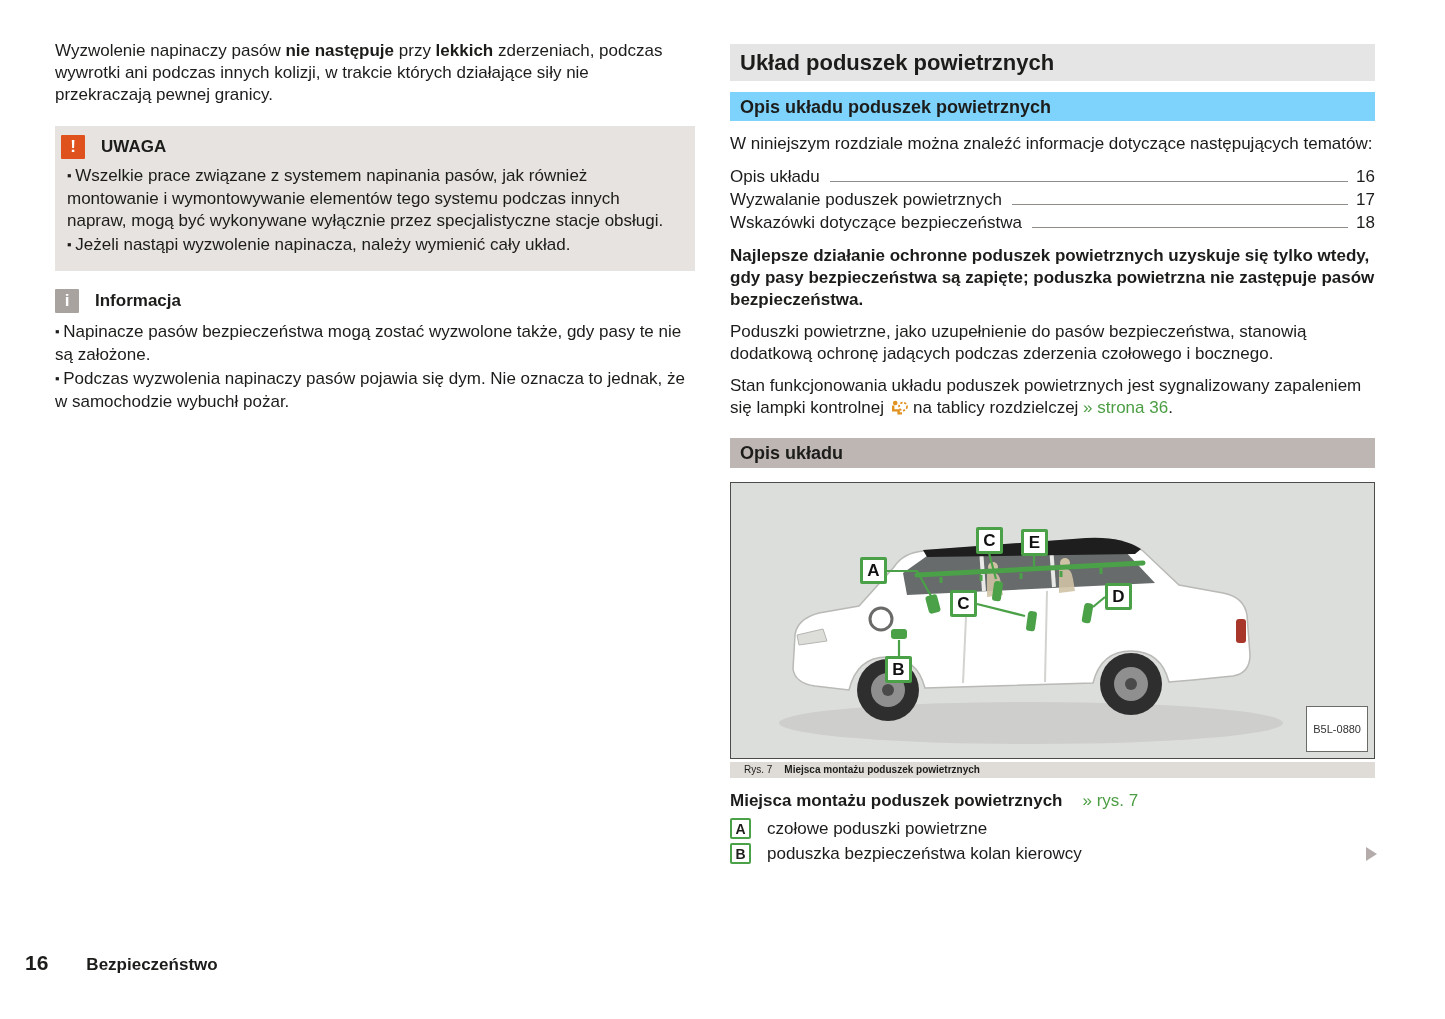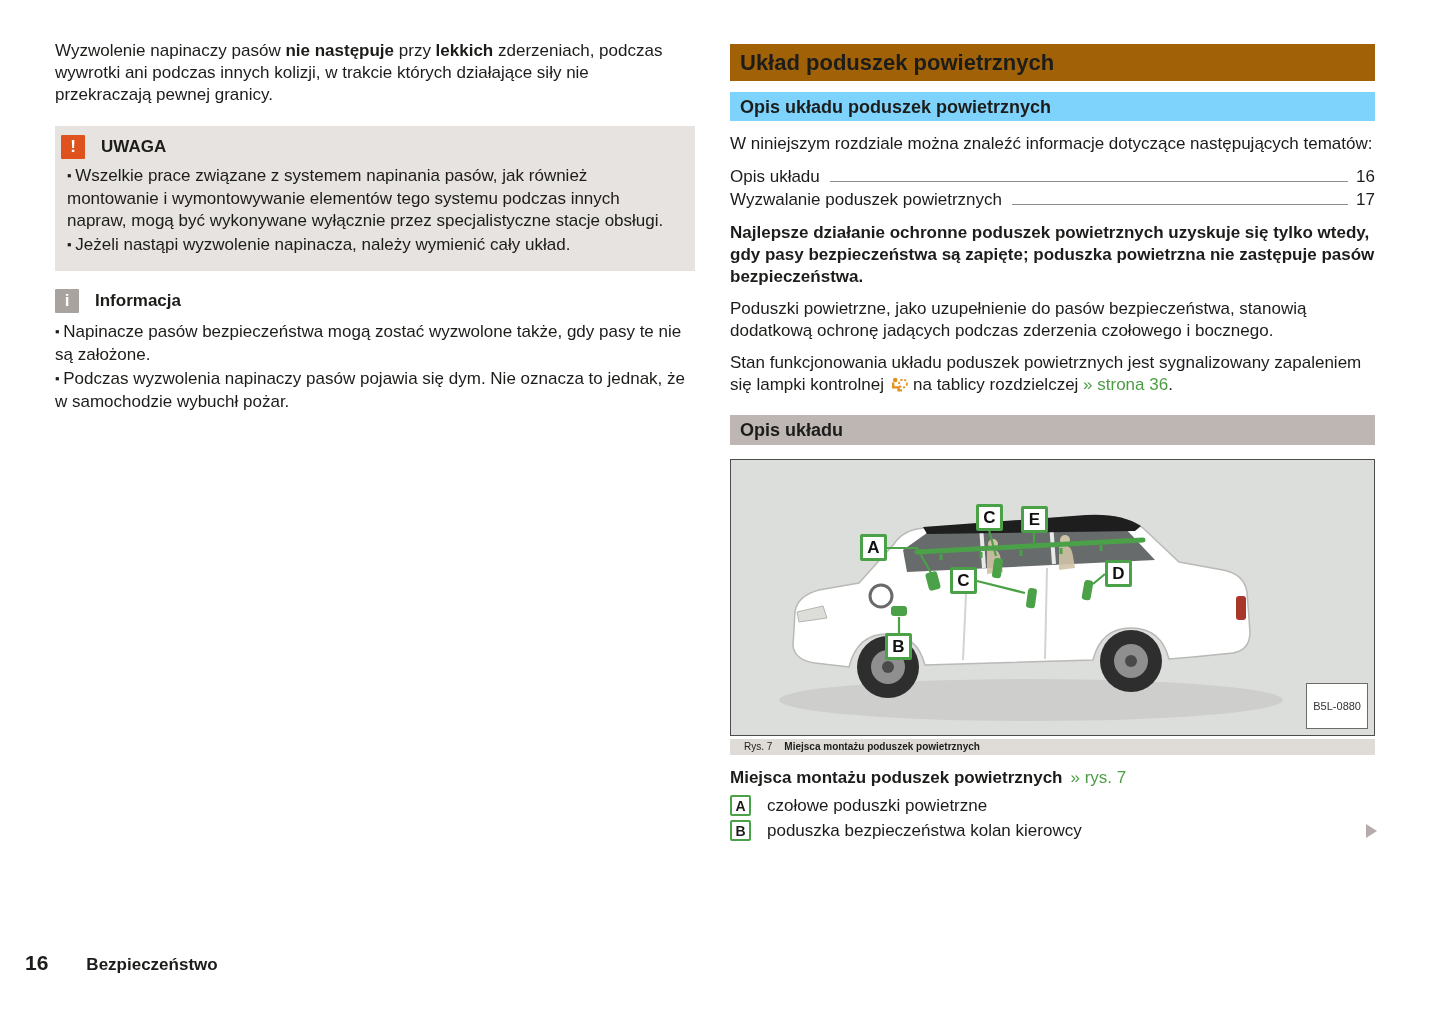--- a/index.html
+++ b/index.html
@@ -23,21 +23,21 @@
   .sq-icon.info{background:#a9a3a0;}
   .box-title{font-weight:700;font-size:17px;}
   ul.plainlist{list-style:none;margin:0;padding:0 0 0 6px;}
   ul.plainlist li{margin:0 0 2px 0;}
   ul.plainlist li::before{content:"▪ ";font-size:13px;position:relative;top:-1px;}
   .info-section{margin-top:18px;}
   .info-section ul.plainlist{padding-left:0;}
   .info-section .box-title-row{margin-bottom:8px;}
   
   .bar{display:flex;align-items:center;}
-  .bar-green-big{background:#a16207;height:37px;padding:0 10px;font-size:22px;font-weight:700;margin-bottom:11px;}
+  .bar-green-big{background:#e5e5e5;height:37px;padding:0 10px;font-size:22px;font-weight:700;margin-bottom:11px;}
   .bar-green-small{background:#7dd3fc;height:29px;padding:0 10px;font-size:18px;font-weight:700;margin-bottom:12px;}
   .bar-gray{background:#bdb6b3;height:30px;padding:0 10px;font-size:18px;font-weight:700;}
   .bar-gray .bicon{margin-right:10px;display:inline-flex;align-items:center;}
   .rpara{margin:10px 0 0 0;}
   
   .toc{margin:11px 0 0 0;}
   .toc-row{display:flex;align-items:baseline;height:23px;cursor:pointer;}
   .toc-leader{flex:1;border-bottom:1px solid #8f8c89;margin:0 8px 4px 10px;}
   .toc-page{flex:0 0 auto;}
   
@@ -50,21 +50,21 @@
     font-weight:700;font-size:17px;color:#111;border-radius:2px;}
   .fig-code{position:absolute;right:6px;bottom:6px;background:#fff;border:1px solid #6b6b68;
     font-size:11px;line-height:14px;padding:15px 6px;color:#333;}
   .caption-bar{background:#dfdcd8;height:16px;display:flex;align-items:center;padding:0 14px;
     font-size:10px;margin-top:3px;}
   .caption-prefix{margin-right:12px;}
   .caption-title{font-weight:700;}
   
   .legend{position:relative;margin-top:12px;}
   .legend-title{font-weight:700;margin-bottom:4px;}
-  .legend-title .green-link{font-weight:400;margin-left:8px;}
+  .legend-title .green-link{font-weight:400;margin-left:20px;}
   .legend-row{display:flex;align-items:center;height:25px;}
   .kbox{width:21px;height:21px;box-sizing:border-box;border:2px solid #4aa147;border-radius:2px;
     background:#fff;display:inline-flex;align-items:center;justify-content:center;
     font-size:14px;font-weight:700;margin-right:16px;flex:0 0 21px;}
   .cont-arrow{position:absolute;right:-2px;bottom:5px;width:0;height:0;
     border-left:11px solid #b3acaa;border-top:7px solid transparent;border-bottom:7px solid transparent;}
   
   .footer{position:absolute;left:25px;top:952px;display:flex;align-items:baseline;}
   .footer .pg{font-size:21px;font-weight:700;margin-right:38px;}
   .footer .sec{font-size:17px;font-weight:700;}
@@ -116,20 +116,25 @@
   <div class="toc">
     <div class="toc-row">
       <span class="toc-label">Opis układu</span>
       <span class="toc-leader"></span>
       <span class="toc-page">16</span>
     </div>
     <div class="toc-row">
       <span class="toc-label">Wyzwalanie poduszek powietrznych</span>
       <span class="toc-leader"></span>
       <span class="toc-page">17</span>
+    </div>
+    <div class="toc-row">
+      <span class="toc-label">Wskazówki dotyczące bezpieczeństwa</span>
+      <span class="toc-leader"></span>
+      <span class="toc-page">18</span>
     </div>
   </div>
 
   <p class="rpara bold">Najlepsze działanie ochronne poduszek powietrznych uzyskuje się tylko wtedy, gdy pasy bezpieczeństwa są zapięte; poduszka powietrzna nie zastępuje pasów bezpieczeństwa.</p>
 
   <p class="rpara">Poduszki powietrzne, jako uzupełnienie do pasów bezpieczeństwa, stanowią dodatkową ochronę jadących podczas zderzenia czołowego i bocznego.</p>
 
   <p class="rpara"><span>Stan funkcjonowania układu poduszek powietrznych jest sygnalizowany zapaleniem się lampki kontrolnej</span><span class="airbag-ico"><svg width="18" height="15" viewBox="0 0 18 15">
           <circle cx="5.2" cy="3" r="2.3" fill="#e0911f"></circle>
           <path d="M3.2 5.4 L3.2 10.4 L8.6 10.4 L8.6 13.4 L12 13.4" stroke="#e0911f" stroke-width="2.4" fill="none"></path>

